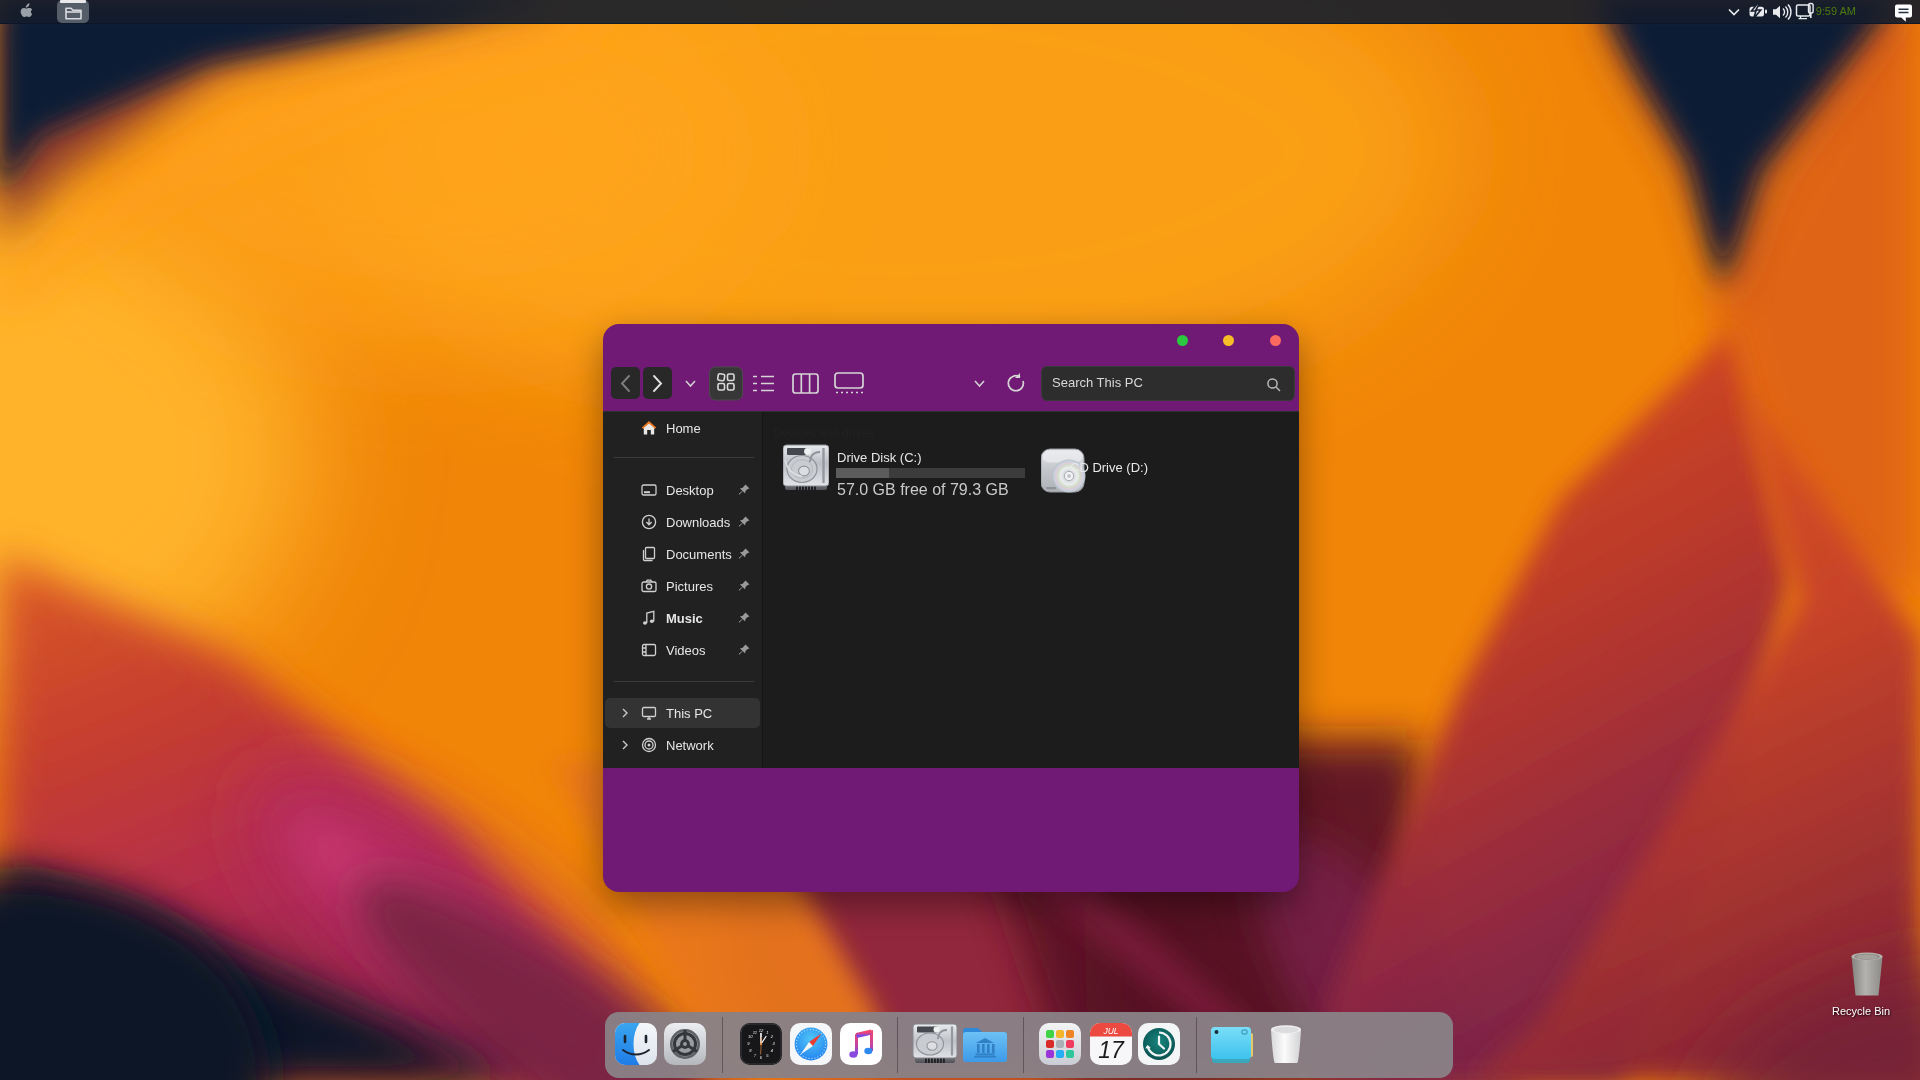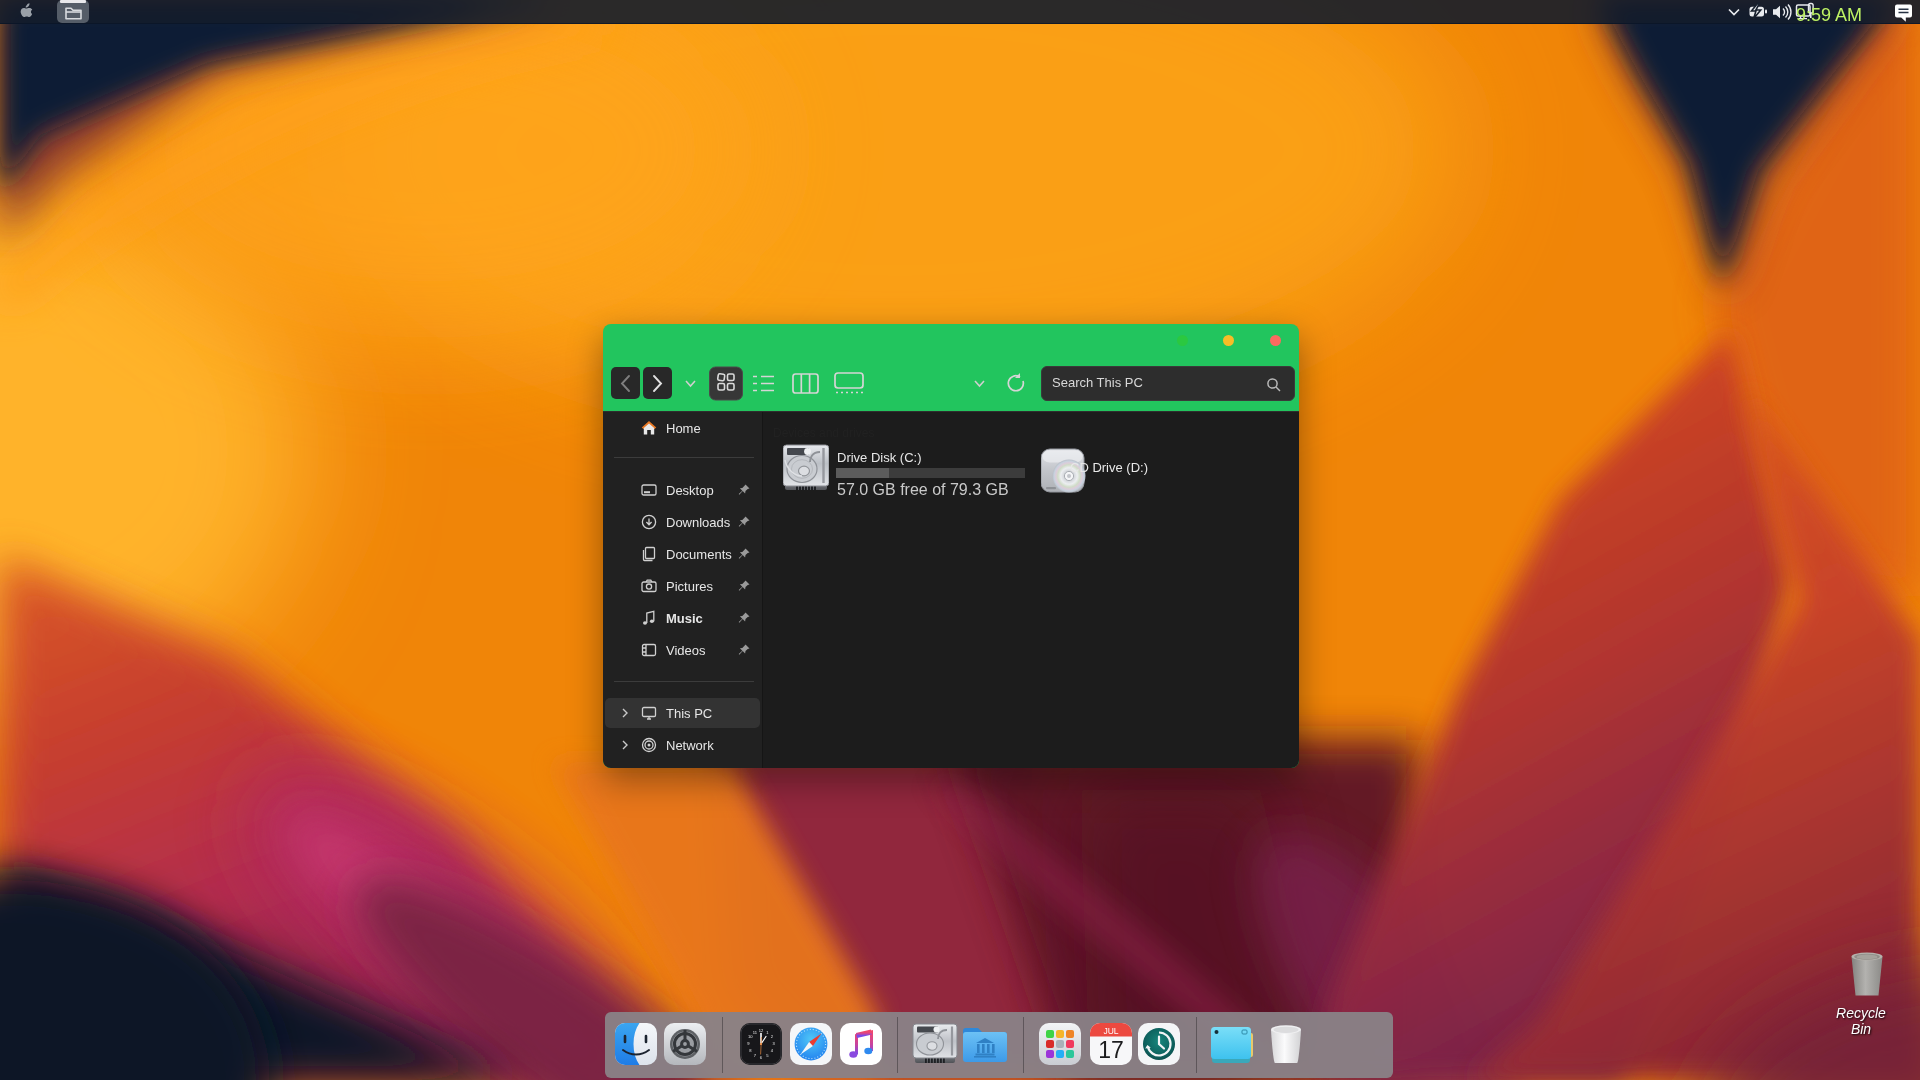--- a/index.html
+++ b/index.html
@@ -7,46 +7,46 @@
   body { font-family:"Liberation Sans", sans-serif; }
   #screen { position:relative; width:1920px; height:1080px; overflow:hidden; will-change:transform; }
   #wp { position:absolute; left:0; top:0; }
 
   
   #menubar { position:absolute; left:0; top:0; width:1920px; height:24px;
     background:rgba(19,28,43,0.9); border-bottom:1px solid rgba(9,20,38,0.7); display:flex; align-items:center; z-index:30; }
   #menubar .right { position:absolute; right:0; top:0; height:24px; display:flex; align-items:center; }
 
   
-  #win { position:absolute; left:603px; top:324px; width:696px; height:444px;
-    background:#22c55e; border-radius:8px; z-index:20;
+  #win { position:absolute; left:603px; top:324px; width:696px; height:568px;
+    background:#701a75; border-radius:16px; z-index:20;
     box-shadow:0 12px 34px rgba(0,0,0,0.38); overflow:hidden; }
   #titlebar { position:absolute; left:0; top:0; width:696px; height:33px; }
   .tl { position:absolute; top:11px; width:11px; height:11px; border-radius:50%; }
   #toolbar { position:absolute; left:0; top:33px; width:696px; height:55px; border-bottom:1px solid #2e2e2e; }
   #sidebar { position:absolute; left:0; top:88px; width:159px; height:356px; background:#212121; }
   #sideline { position:absolute; left:159px; top:88px; width:1px; height:356px; background:#151515; }
   #main { position:absolute; left:160px; top:88px; width:536px; height:356px; background:#1c1c1c; }
   .srow { position:absolute; left:2px; width:155px; height:30px; display:flex; align-items:center; color:#e6e6e6; font-size:13px; }
   .srow .ic { width:16px; height:16px; margin-left:36px; margin-right:9px; flex:none; }
   .pin { position:absolute; right:9px; top:8px; width:14px; height:14px; }
   .chev { position:absolute; left:14px; top:9px; width:12px; height:12px; }
 
   
-  #dock { position:absolute; left:605px; top:1012px; width:788px; height:66px;
-    background:rgba(137,129,134,0.96); border-radius:6px; z-index:25; }
+  #dock { position:absolute; left:605px; top:1012px; width:848px; height:66px;
+    background:rgba(137,129,134,0.96); border-radius:14px; z-index:25;font-style:italic; }
   .dicon { position:absolute; top:11px; width:42px; height:42px; }
   .dsep { position:absolute; top:5px; width:1px; height:56px; background:rgba(60,54,58,0.55); }
 
   
   #activate { position:absolute; left:1599px; top:981px; color:rgba(255,255,255,0.38); z-index:5; }
   #activate .l1 { font-size:22px; }
   #activate .l2 { font-size:16px; margin-top:4px; color:rgba(255,255,255,0.33); }
   #rbin { position:absolute; left:1826px; top:950px; width:70px; text-align:center; z-index:5; }
-  #rbin .lbl { color:#fff; font-size:14px; font-weight:400; margin-top:3px; text-shadow:1px 1px 2px rgba(0,0,0,0.9);font-style:italic; }
+  #rbin .lbl { color:#fff; font-size:11px; font-weight:400; margin-top:3px; text-shadow:1px 1px 2px rgba(0,0,0,0.9); }
 </style>
 </head>
 <body>
 <div id="screen">
 
 <svg id="wp" width="1920" height="1080" viewBox="0 0 1920 1080">
   <defs>
     <filter id="b12" x="-60%" y="-60%" width="220%" height="220%">
           <feGaussianBlur stdDeviation="12"></feGaussianBlur>
         </filter>
@@ -123,21 +123,21 @@
     <path d="M26.7 5.2 c0.5 -1.1 1.7 -2 2.8 -2 c0.1 1.2 -0.4 2.3 -1 3 c-0.7 0.8 -1.8 1.5 -2.8 1.4 c-0.2 -1 0.4 -1.8 1 -2.4 z M29.5 8 c1 0 2.1 0.6 2.8 1.5 c-1.6 1 -2 3.2 -0.2 4.5 c-0.4 1.1 -1.7 3.1 -2.9 3.1 c-1 0 -1.3 -0.6 -2.5 -0.6 c-1.2 0 -1.6 0.6 -2.5 0.6 c-1.3 0 -3 -2.5 -3.4 -4.4 c-0.4 -2.1 0.4 -4.7 2.9 -4.8 c1 0 1.9 0.7 2.6 0.7 c0.7 0 1.9 -0.7 3.2 -0.6 z" fill="#9aa0a8"></path>
 
     <rect x="57" y="0" width="32" height="23" rx="5" fill="#555d68"></rect>
     <rect x="60" y="0" width="26" height="3" rx="1" fill="#e9e9ec"></rect>
     <g fill="none" stroke="#d7dade" stroke-width="1.6">
       <path d="M66 8.2 h5 l2 2 h8 v8.6 h-15 z" stroke-linejoin="round"></path>
       <path d="M66 12 h15"></path>
     </g>
   </svg>
   <div class="right">
-    <span style="position:absolute; right:58px; top:5px; font-size:18px; color:#bef264; -webkit-font-smoothing:antialiased;">9:59 AM</span>
+    <span style="position:absolute; right:64px; top:5px; font-size:11px; color:#4d7c0f; -webkit-font-smoothing:antialiased;">9:59 AM</span>
     <svg width="200" height="24" style="margin-right:0">
 
       <path d="M9 9.5 l5 5 l5 -5" stroke="#e8eaee" stroke-width="1.7" fill="none"></path>
 
       <rect x="29.5" y="6.8" width="14.5" height="9.6" rx="2.5" fill="#e8eaee"></rect>
       <rect x="45" y="9.6" width="2" height="4" rx="1" fill="#e8eaee"></rect>
       <path d="M37.5 3.6 l-6 7.4 h4.4 l-2.2 7.4 l7 -8.4 h-4.8 l3.4 -6.4 z" fill="#e8eaee" stroke="#161f2d" stroke-width="1.6"></path>
 
       <path d="M53 9.3 h3 l4 -3.6 v12.6 l-4 -3.6 h-3 z" fill="#e8eaee"></path>
       <path d="M63 8.4 a5 5 0 0 1 0 7.2 M65.5 6.4 a8 8 0 0 1 0 11.2 M68 4.5 a11 11 0 0 1 0 15" stroke="#e8eaee" stroke-width="1.4" fill="none"></path>

